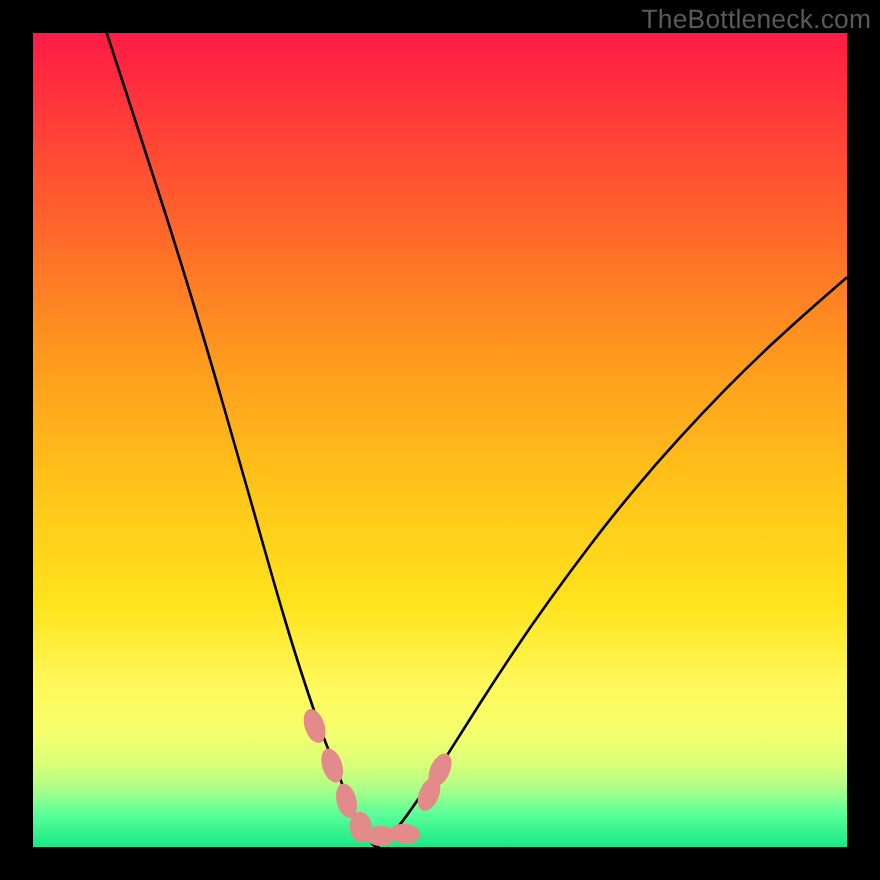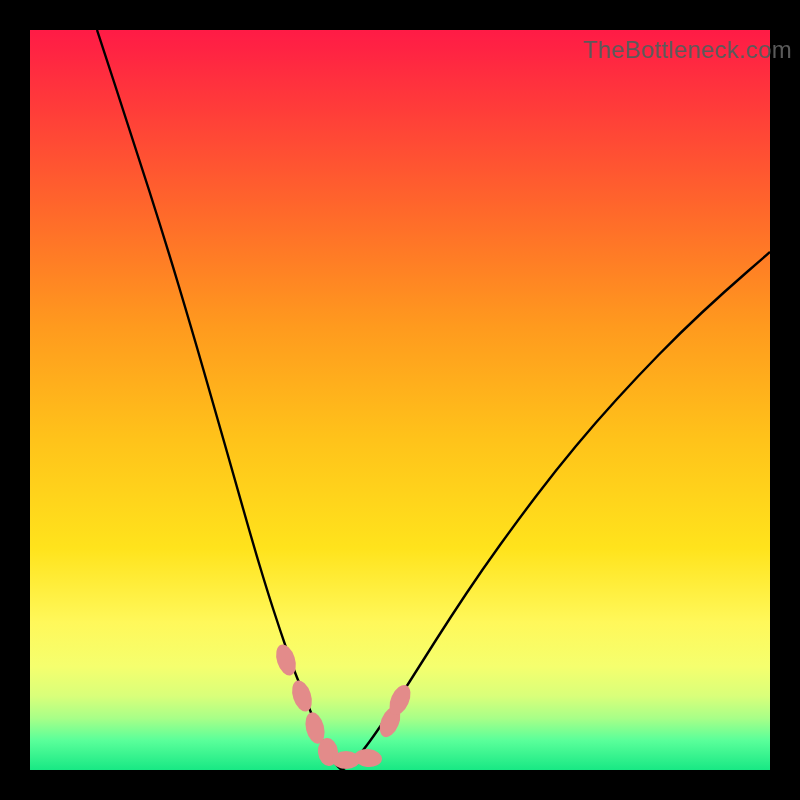--- a/index.html
+++ b/index.html
@@ -18,21 +18,20 @@
   }
   .watermark {
     position: absolute;
     top: 4px;
     right: 8px;
     font-family: Arial, Helvetica, sans-serif;
     font-size: 24px;
     color: #5a5a5a;
     letter-spacing: 0.2px;
     z-index: 10;
-    margin-top: 32px;
   }
   .plot {
     position: absolute;
     left: 30px;
     top: 30px;
     width: 740px;
     height: 740px;
     overflow: hidden;
   }
   .gradient {

